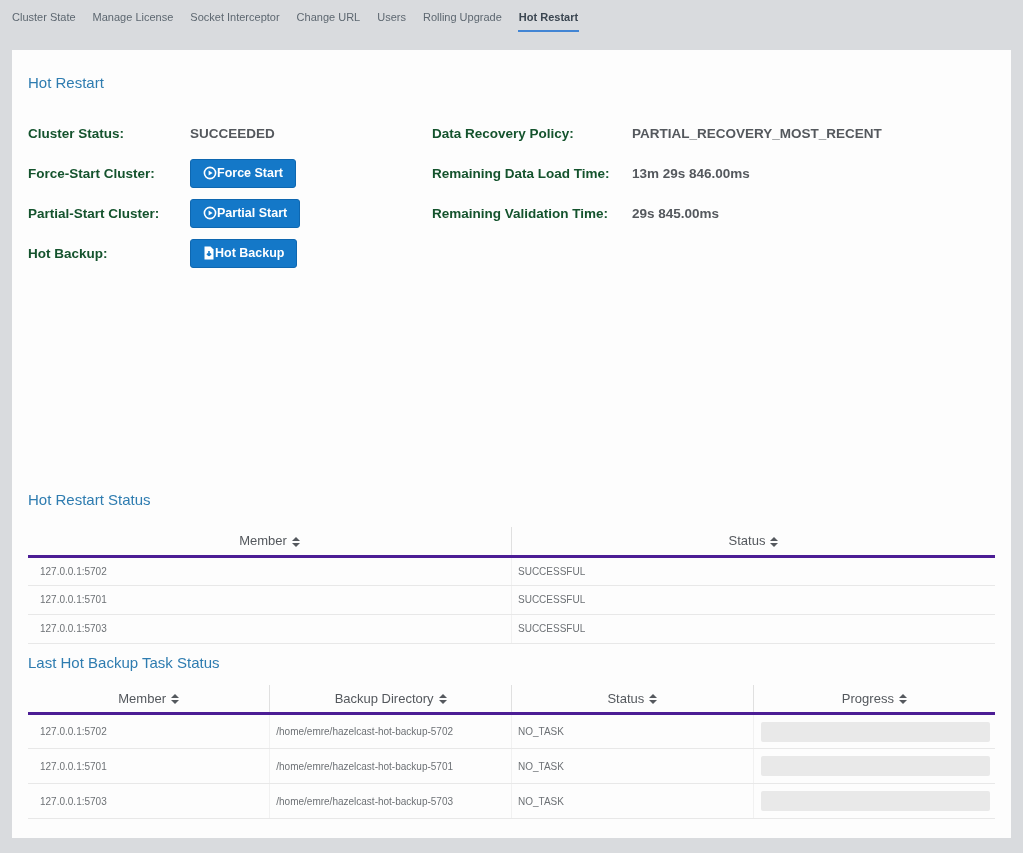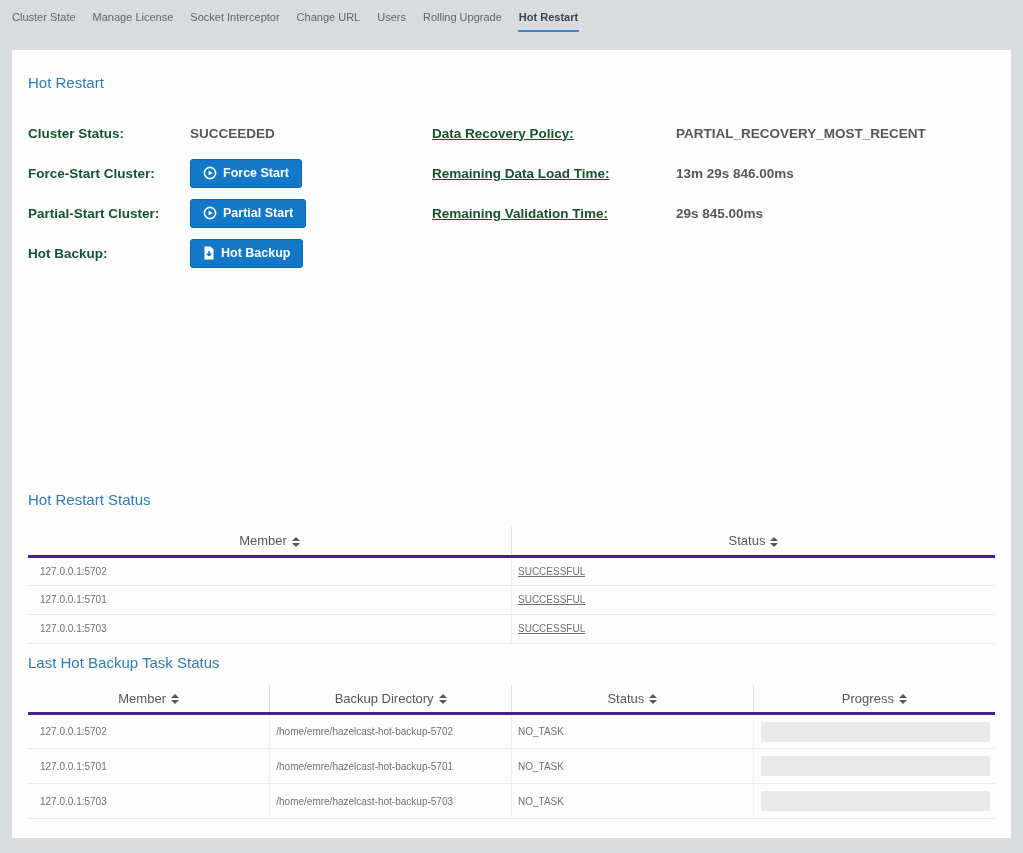--- a/index.html
+++ b/index.html
@@ -54,32 +54,31 @@
     height: 40px;
     display: flex;
     align-items: center;
   }
   .form-label {
     font-size: 13.5px;
     font-weight: bold;
     color: #14532d;
   }
   .form-col-left  .form-label { width: 162px; flex: none; }
-  .form-col-right .form-label { width: 244px; flex: none; text-decoration: underline; }
+  .form-col-right .form-label { width: 200px; flex: none; }
   .form-value {
     font-size: 13.5px;
     font-weight: bold;
     color: #54585d;
   }
 
   
   .btn {
     display: inline-flex;
     align-items: center;
-    gap: 6px;
     background: #1478c8;
     border: 1px solid #0e67b0;
     border-radius: 3px;
     color: #ffffff;
     font-size: 12.5px;
     font-weight: bold;
     font-family: "Liberation Sans", sans-serif;
     padding: 6px 12px;
     height: 29px;
     cursor: pointer;
@@ -118,21 +117,21 @@
     font-size: 10px;
     color: #6d7175;
     height: 29px;
     padding-left: 12px;
     border-bottom: 1px solid #e8e8e8;
     border-right: 1px solid #f1f1f1;
     text-align: left;
     overflow: hidden;
     white-space: nowrap;
   }
-  td:last-child { border-right: none; text-decoration: underline; }
+  td:last-child { border-right: none; }
   td.dir-cell, td.status-cell { padding-left: 6px; }
   .tbl-backup td { height: 35px; }
   td.progress-cell { padding: 0 5px 0 7px; }
 
   .sort-icon {
     display: inline-flex;
     flex-direction: column;
     gap: 2px;
     vertical-align: middle;
     margin-left: 5px;

